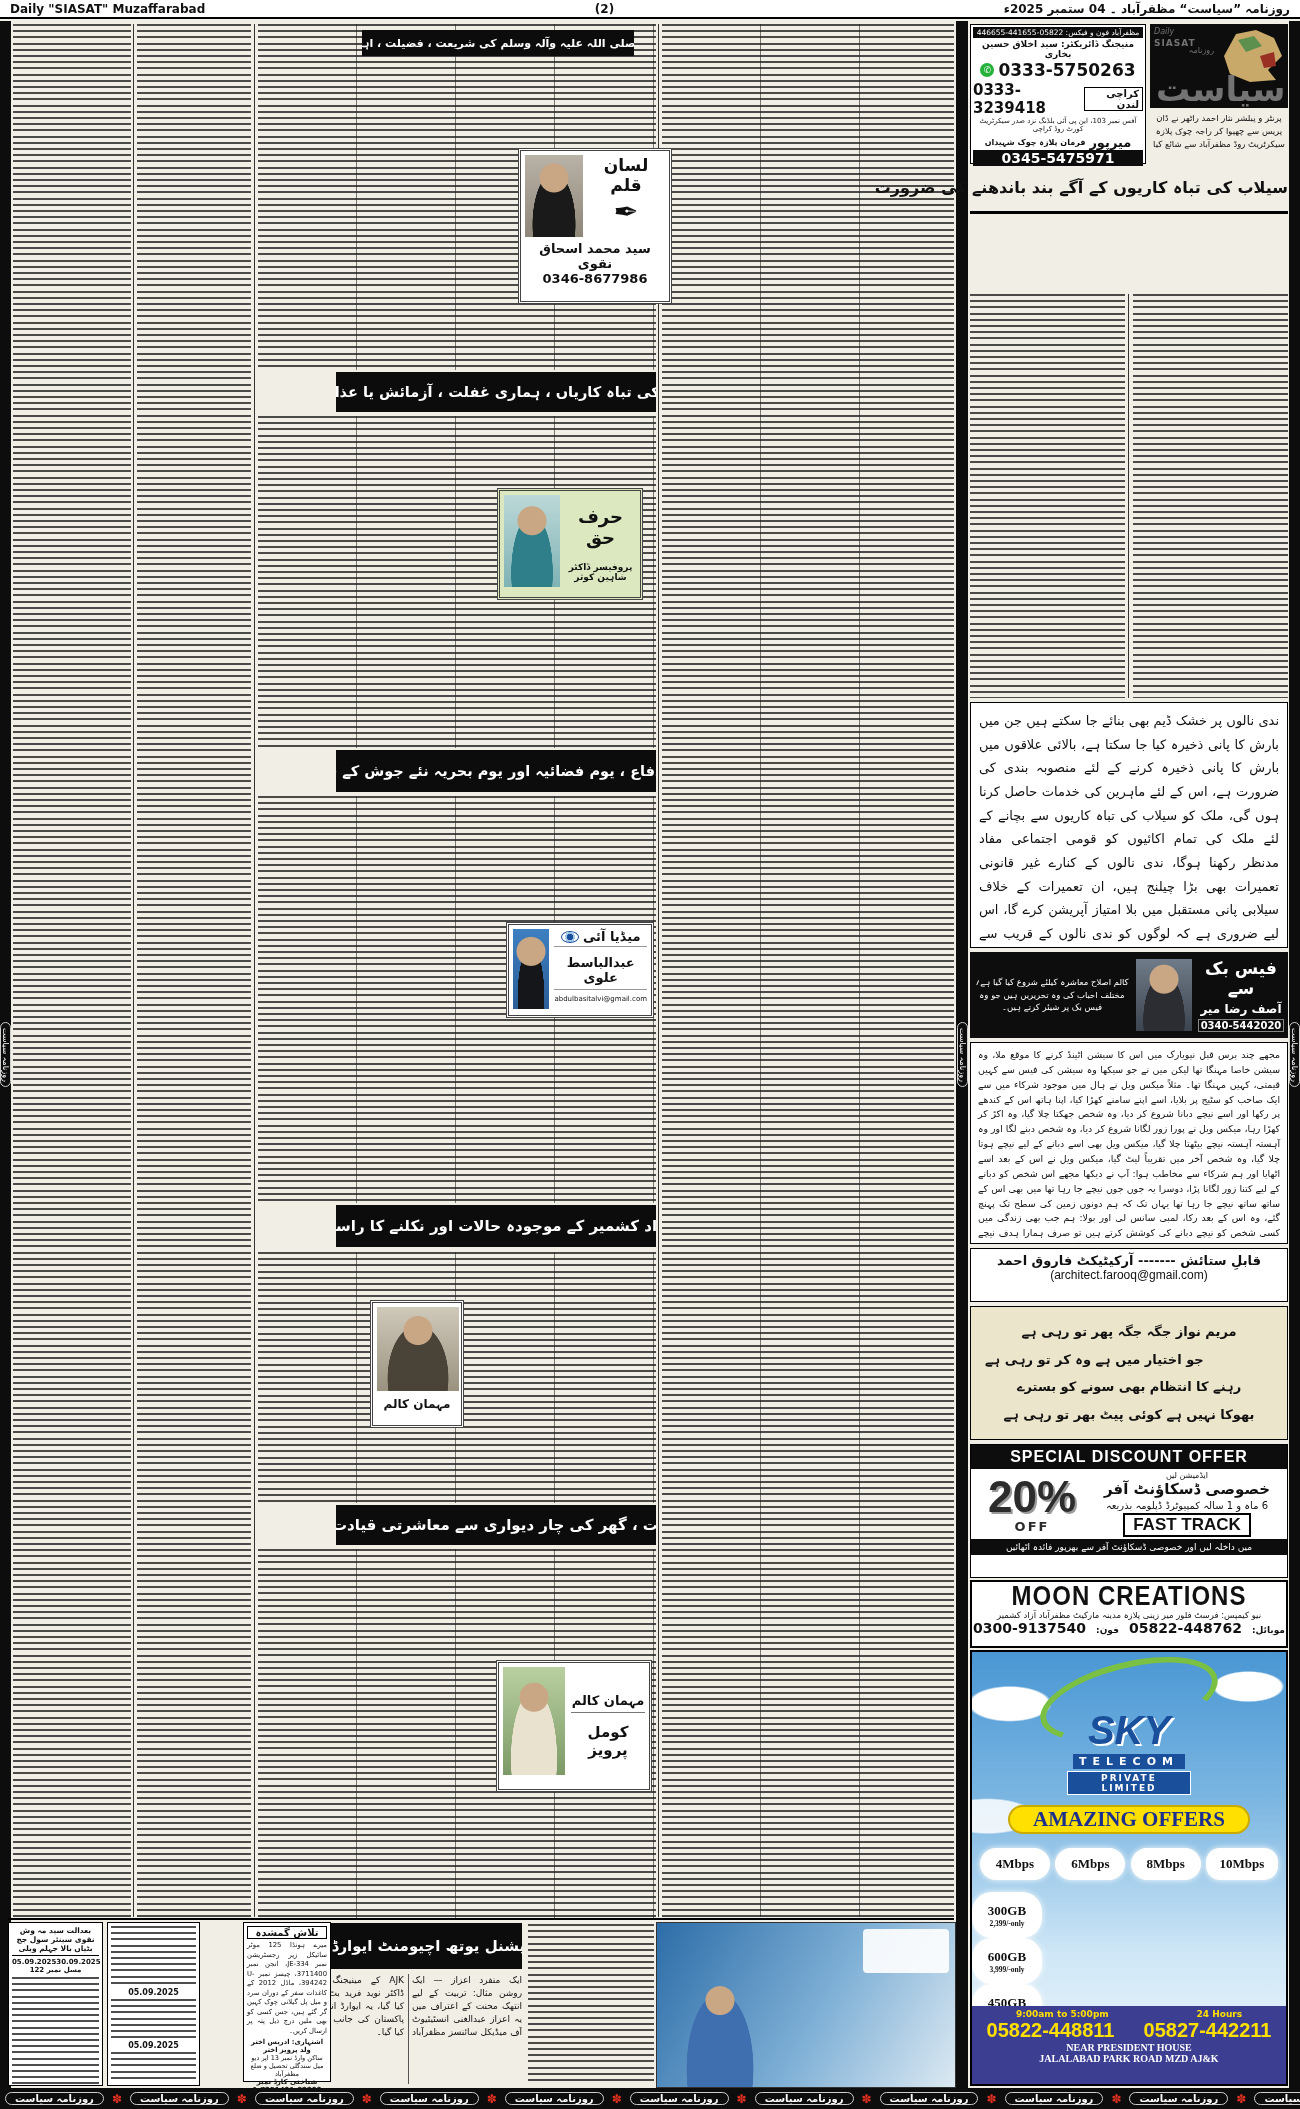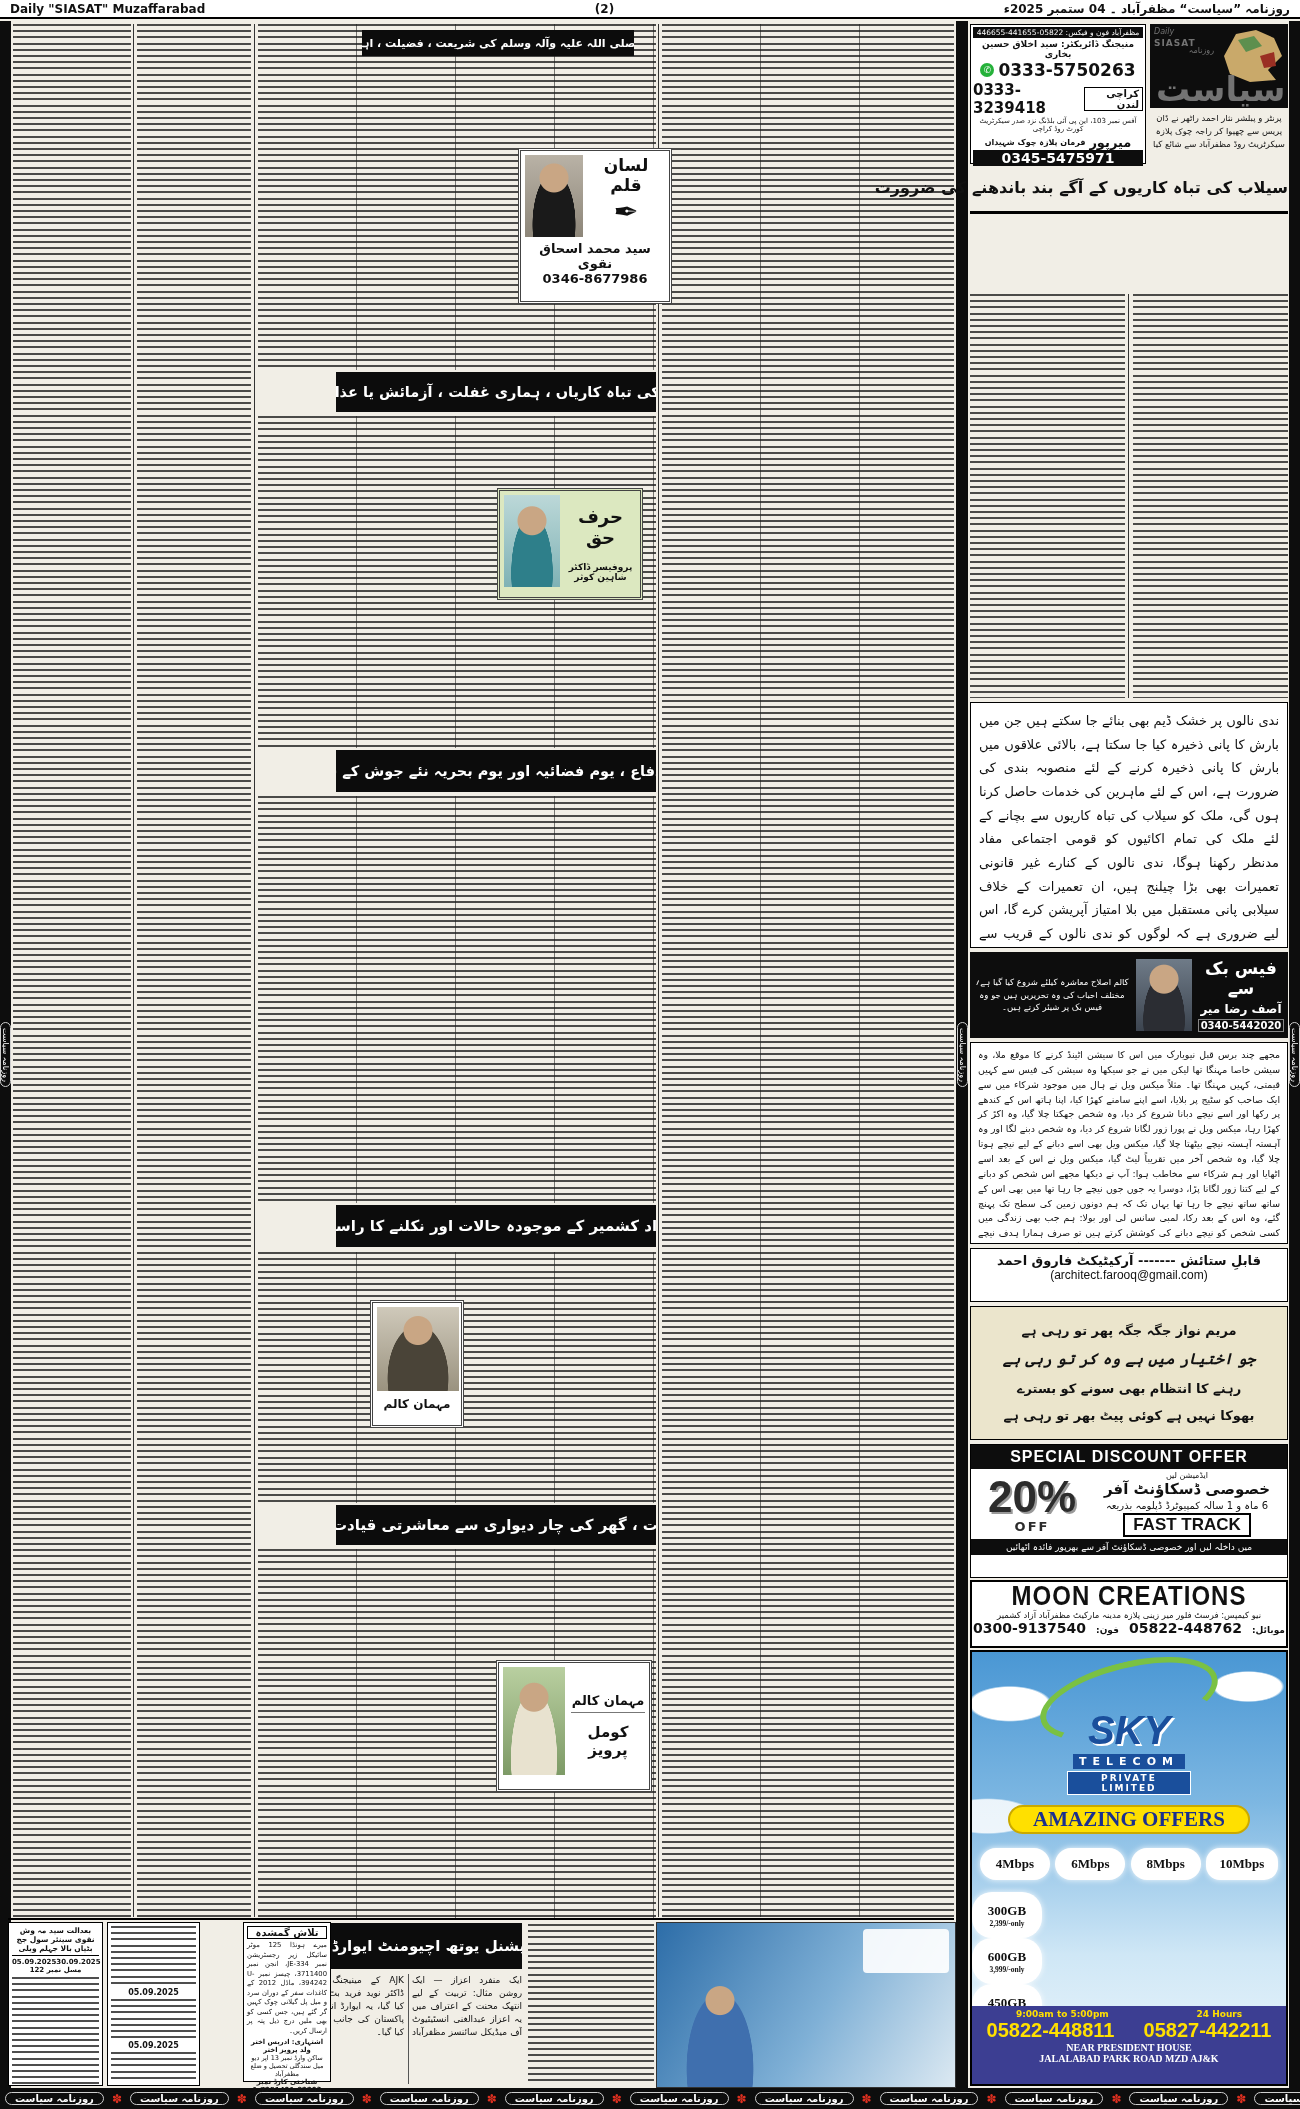--- a/index.html
+++ b/index.html
@@ -144,20 +144,33 @@
   <div class="abox abs" style="left:497px;top:488px;width:146px;height:112px;background:#dce8c0;">
     <div style="display:flex;gap:5px;height:100%;">
       <div class="photo" style="--shirt:#2e7f8a;--pbg:linear-gradient(#bcd8d8,#7fb2b5);width:56px;height:92px;"></div>
       <div style="flex:1;display:flex;flex-direction:column;justify-content:center;text-align:center;">
         <div class="rtl" style="font-size:18px;font-weight:bold;">حرف حق</div>
         <div class="rtl" style="font-size:9px;font-weight:bold;margin-top:14px;">پروفیسر ڈاکٹر شاہین کوثر</div>
       </div>
     </div>
   </div>
 
+  <div class="abox abs" style="left:506px;top:922px;width:148px;height:96px;">
+    <div style="display:flex;gap:5px;height:100%;">
+      <div class="photo" style="--shirt:#15161a;--pbg:linear-gradient(#3e7fc1,#2a5e97);width:50px;height:80px;"></div>
+      <div style="flex:1;text-align:center;">
+        <div style="display:flex;align-items:center;justify-content:center;gap:4px;border-bottom:1px solid #999;padding-bottom:2px;">
+          <span style="display:inline-block;width:16px;height:10px;border-radius:50%;background:radial-gradient(circle,#1b4f9e 0 3px,#9ec7e8 3px 5px,#fff 5px);border:1px solid #1b4f9e;"></span>
+          <span class="rtl" style="font-size:13px;font-weight:bold;">میڈیا آئی</span>
+        </div>
+        <div class="rtl" style="font-size:13px;font-weight:bold;margin-top:8px;border-bottom:1px solid #999;padding-bottom:4px;">عبدالباسط علوی</div>
+        <div style="font-size:7px;margin-top:5px;">abdulbasitalvi@gmail.com</div>
+      </div>
+    </div>
+  </div>
 
   <div class="abox abs" style="left:370px;top:1300px;width:94px;height:128px;">
     <div class="photo" style="--shirt:#4a4438;--pbg:linear-gradient(#cfc9ba,#9a927f);width:82px;height:84px;margin:0 auto;"></div>
     <div class="rtl" style="text-align:center;font-size:12px;font-weight:bold;margin-top:6px;">مہمان کالم</div>
   </div>
 
   <div class="abox abs" style="left:496px;top:1660px;width:156px;height:132px;">
     <div style="display:flex;gap:6px;height:100%;">
       <div class="photo" style="--shirt:#e8e2cf;--pbg:linear-gradient(#b9cfa0,#7d9a66);width:62px;height:108px;"></div>
       <div style="flex:1;display:flex;flex-direction:column;justify-content:center;text-align:center;">
@@ -249,21 +262,21 @@
   </div>
   <div class="rtl just obox abs" style="left:970px;top:1042px;width:318px;height:202px;font-size:9.4px;line-height:1.58;padding:5px 7px;overflow:hidden;">مجھے چند برس قبل نیویارک میں اس کا سیشن اٹینڈ کرنے کا موقع ملا، وہ سیشن خاصا مہنگا تھا لیکن میں نے جو سیکھا وہ سیشن کی فیس سے کہیں قیمتی، کہیں مہنگا تھا۔ مثلاً میکس ویل نے ہال میں موجود شرکاء میں سے ایک صاحب کو سٹیج پر بلایا، اسے اپنے سامنے کھڑا کیا، اپنا ہاتھ اس کے کندھے پر رکھا اور اسے نیچے دبانا شروع کر دیا، وہ شخص جھکتا چلا گیا، وہ اکڑ کر کھڑا رہا، میکس ویل نے پورا زور لگانا شروع کر دیا، وہ شخص دبنے لگا اور وہ آہستہ آہستہ نیچے بیٹھتا چلا گیا، میکس ویل بھی اسے دبانے کے لیے نیچے ہوتا چلا گیا، وہ شخص آخر میں تقریباً لیٹ گیا، میکس ویل نے اس کے بعد اسے اٹھایا اور ہم شرکاء سے مخاطب ہوا: آپ نے دیکھا مجھے اس شخص کو دبانے کے لیے کتنا زور لگانا پڑا، دوسرا یہ جوں جوں نیچے جا رہا تھا میں بھی اس کے ساتھ ساتھ نیچے جا رہا تھا یہاں تک کہ ہم دونوں زمین کی سطح تک پہنچ گئے، وہ اس کے بعد رکا، لمبی سانس لی اور بولا: ہم جب بھی زندگی میں کسی شخص کو نیچے دبانے کی کوشش کرتے ہیں تو صرف ہمارا ہدف نیچے نہیں جاتا ہم بھی اس کے ساتھ زمین کی سطح تک آ جاتے ہیں</div>
 
   <div class="obox abs" style="left:970px;top:1248px;width:318px;height:54px;text-align:center;padding-top:4px;">
     <div class="rtl" style="font-size:13px;font-weight:bold;">قابلِ ستائش ------- آرکیٹیکٹ فاروق احمد</div>
     <div style="font-size:12px;font-family:'Liberation Sans',sans-serif;">(architect.farooq@gmail.com)</div>
   </div>
 
   <div class="obox abs" style="left:970px;top:1306px;width:318px;height:134px;background:#ebe5cc;display:flex;flex-direction:column;justify-content:space-evenly;padding:4px 14px;">
     <div class="rtl" style="font-size:13px;font-weight:bold;text-align:center;">مریم نواز جگہ جگہ پھر تو رہی ہے</div>
-    <div class="rtl" style="font-size:15px;font-weight:bold;text-align:center;font-style:italic;">جو اختیار میں ہے وہ کر تو رہی ہے</div>
+    <div class="rtl" style="font-size:13px;font-weight:bold;text-align:left;">جو اختیار میں ہے وہ کر تو رہی ہے</div>
     <div class="rtl" style="font-size:13px;font-weight:bold;text-align:center;">رہنے کا انتظام بھی سونے کو بسترے</div>
     <div class="rtl" style="font-size:13px;font-weight:bold;text-align:center;">بھوکا نہیں ہے کوئی پیٹ بھر تو رہی ہے</div>
   </div>
 
   <div class="obox abs" style="left:970px;top:1444px;width:318px;height:134px;">
     <div style="background:#0d0d0d;color:#fff;font-size:16px;font-weight:bold;text-align:center;letter-spacing:1px;height:24px;line-height:24px;font-family:'Liberation Sans',sans-serif;">SPECIAL DISCOUNT OFFER</div>
     <div style="display:flex;align-items:center;padding:2px 6px;gap:6px;">
       <div style="flex:0 0 110px;text-align:center;">
         <span style="font-size:44px;font-weight:bold;color:#2c2c2c;text-shadow:2px 2px 0 #999;font-family:'Liberation Sans',sans-serif;line-height:1;">20%</span>
         <span style="display:block;font-size:13px;font-weight:bold;color:#2c2c2c;letter-spacing:2px;">OFF</span>

